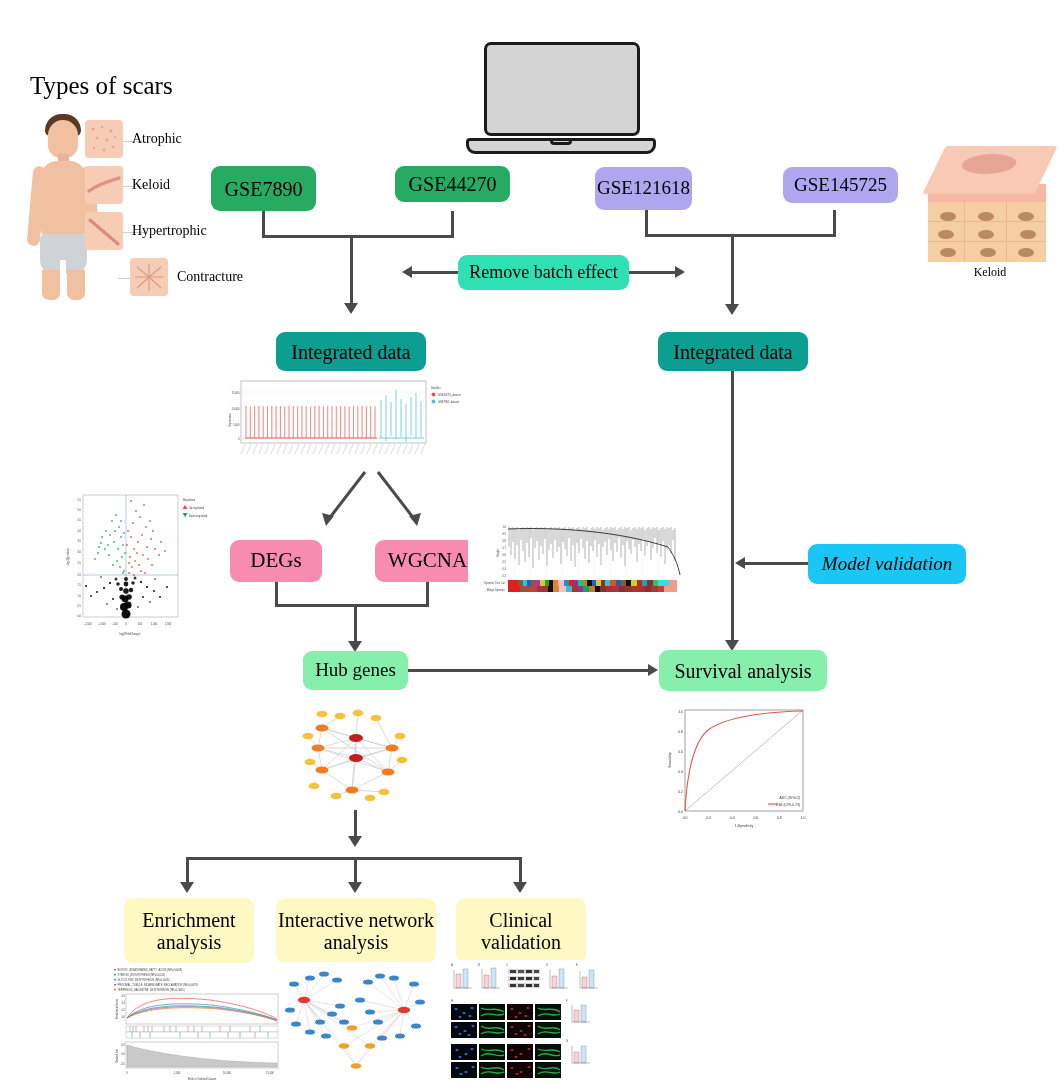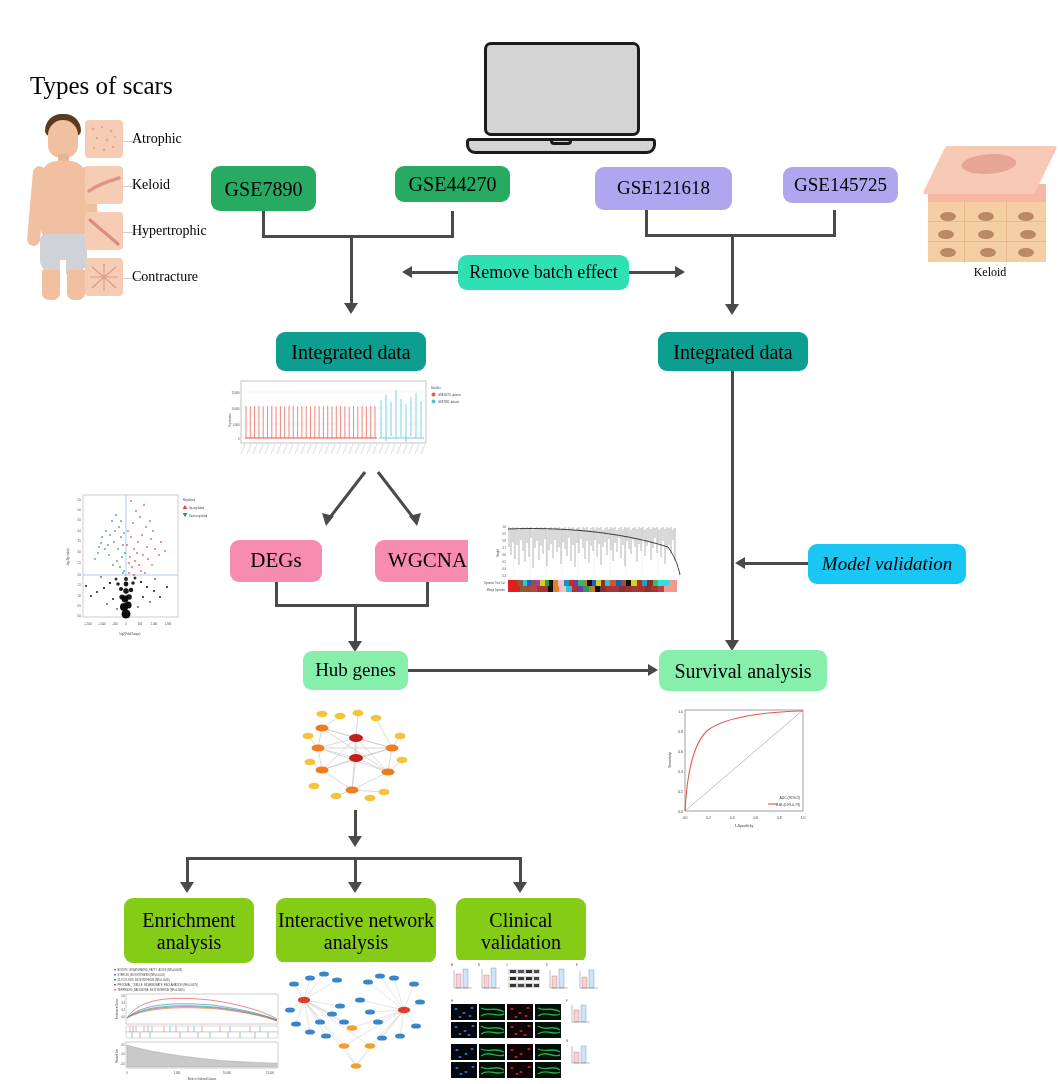--- a/index.html
+++ b/index.html
@@ -12,21 +12,21 @@
         text-align:center;border-radius:9px;line-height:1.1;
         font-family:"Liberation Serif", serif;color:#000;box-sizing:border-box;}
 
   .green {background:#27ab63;}
   .purple{background:#b0a6ef;}
   .teal  {background:#2fe0b5;}
   .teal2 {background:#0c9e91;}
   .pink  {background:#f78bb0;}
   .cyan  {background:#19c6f4;font-style:italic;}
   .orange{background:#86efac;}
-  .blue  {background:#84cc16;}
+  .blue  {background:#fef9c3;}
 
   
   .ln{position:absolute;background:#4a4a4a;}
   .vl{width:3px;}
   .hl{height:3px;}
   .arrow-d{position:absolute;width:0;height:0;border-left:7px solid transparent;
            border-right:7px solid transparent;border-top:11px solid #4a4a4a;}
   .arrow-l{position:absolute;width:0;height:0;border-top:6px solid transparent;
            border-bottom:6px solid transparent;border-right:10px solid #4a4a4a;}
   .arrow-r{position:absolute;width:0;height:0;border-top:6px solid transparent;
@@ -151,21 +151,21 @@
 
 <div class="scar-row" style="left:85px;top:212px;">
   <div class="scar-sw">
     <svg width="38" height="38">
         <path d="M5,8 C14,16 24,24 33,32" stroke="#d98d80" stroke-width="3.2" fill="none" stroke-linecap="round"></path>
       </svg>
   </div>
   <div class="scar-lbl">Hypertrophic</div>
 </div>
 
-<div class="scar-row" style="left:85px;top:258px;">
+<div class="scar-row" style="left:85px;top:258px;padding-left:45px;">
   <div class="scar-sw">
     <svg width="38" height="38">
         <g stroke="#d99a86" stroke-width="1.1" fill="none">
       <path d="M19,19 L7,9"></path>
           <path d="M19,19 L19,6"></path>
           <path d="M19,19 L31,9"></path>
       <path d="M19,19 L33,19"></path>
           <path d="M19,19 L31,30"></path>
           <path d="M19,19 L19,33"></path>
       <path d="M19,19 L7,30"></path>
@@ -198,21 +198,21 @@
 <div class="abs" id="keloid-cap">Keloid</div>
 
 <div class="abs" id="laptop">
   <div class="lid"></div>
   <div class="base"></div>
   <div class="notch"></div>
 </div>
 
 <div class="node green" style="left:211px;top:166px;width:105px;height:45px;font-size:20px;">GSE7890</div>
 <div class="node green" style="left:395px;top:166px;width:115px;height:36px;font-size:20px;">GSE44270</div>
-<div class="node purple" style="left:595px;top:167px;width:137px;height:43px;font-size:19px;">GSE121618</div>
+<div class="node purple" style="left:595px;top:167px;width:97px;height:43px;font-size:19px;">GSE121618</div>
 <div class="node purple" style="left:783px;top:167px;width:115px;height:36px;font-size:19px;">GSE145725</div>
 
 <div class="ln vl" style="left:262px;top:211px;height:26px;"></div>
 <div class="ln vl" style="left:451px;top:211px;height:26px;"></div>
 <div class="ln hl" style="left:262px;top:235px;width:192px;"></div>
 <div class="ln vl" style="left:350px;top:235px;height:72px;"></div>
 <div class="arrow-d" style="left:344px;top:303px;"></div>
 
 <div class="ln vl" style="left:645px;top:210px;height:26px;"></div>
 <div class="ln vl" style="left:833px;top:210px;height:26px;"></div>

